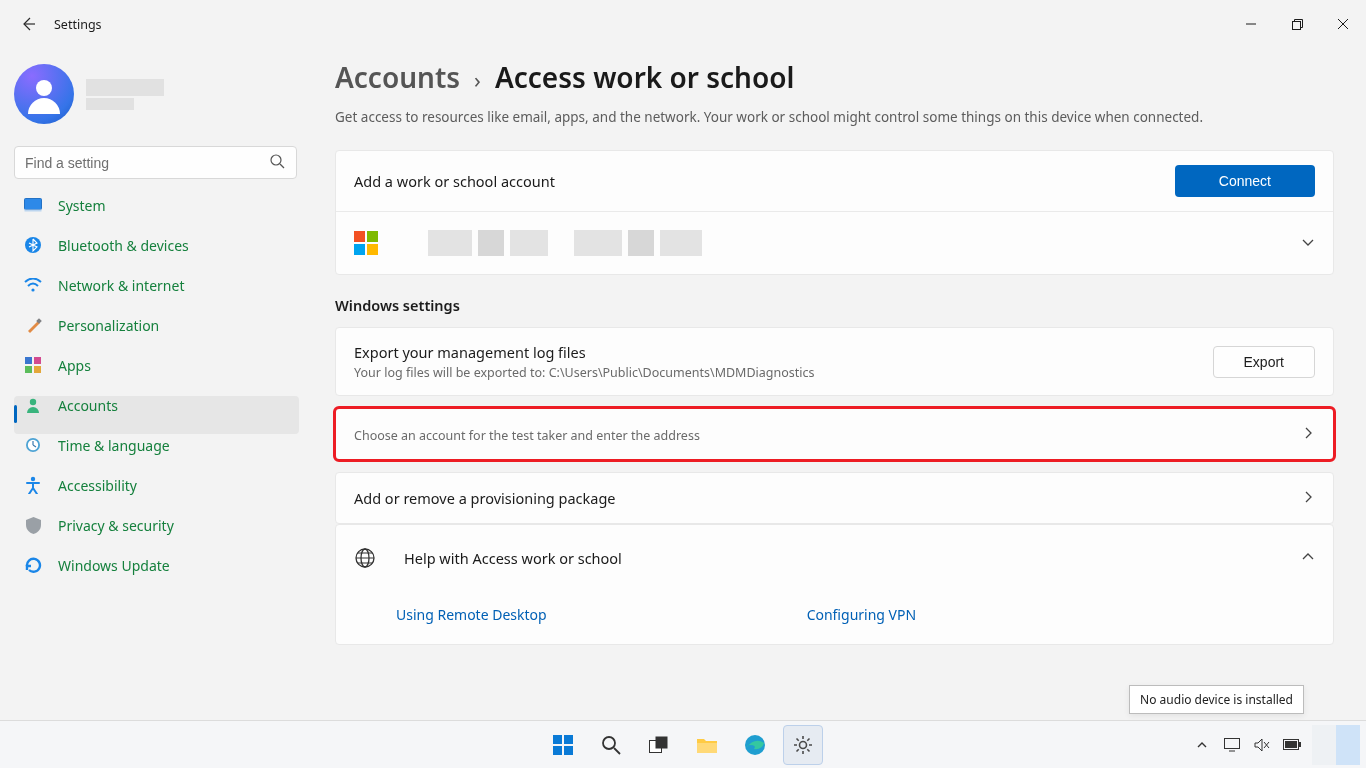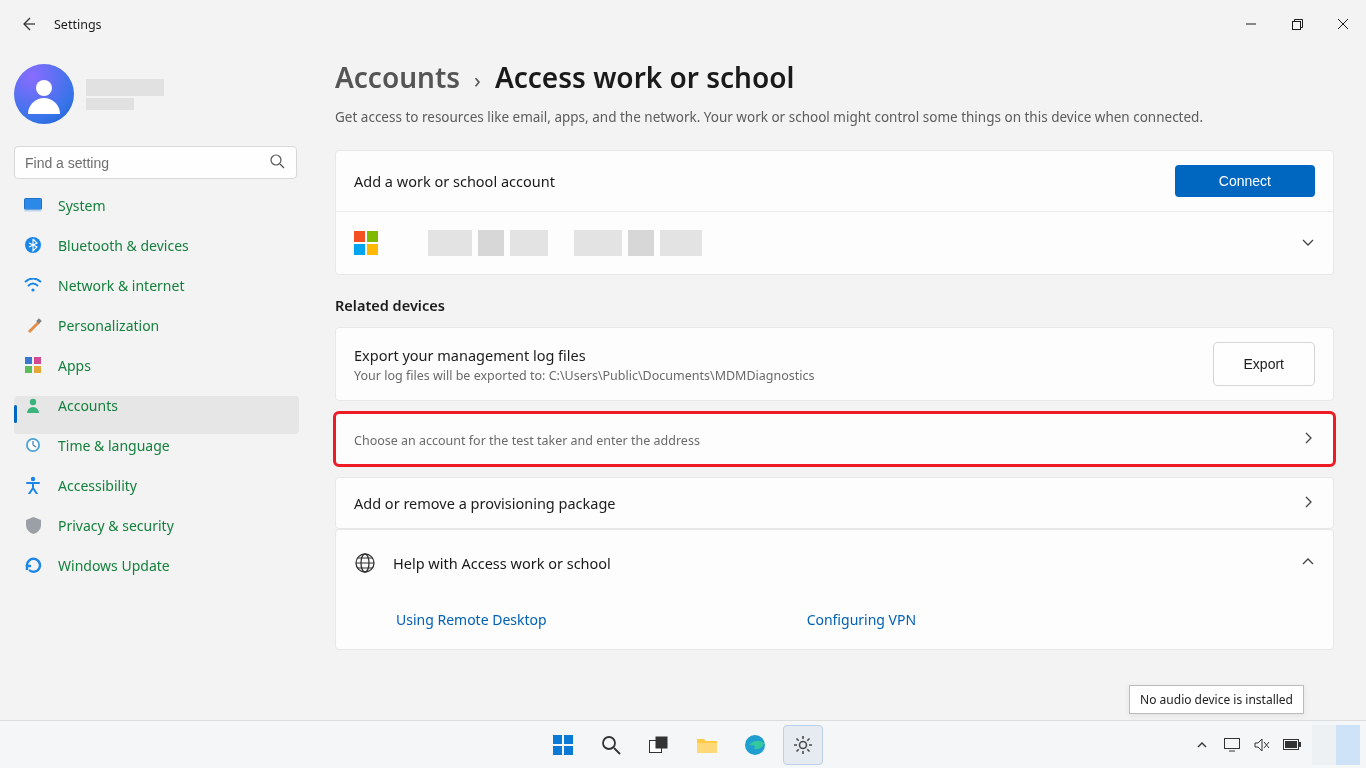--- a/index.html
+++ b/index.html
@@ -31,31 +31,31 @@
   .main { flex: 1; padding: 10px 32px 0 22px; overflow: hidden; }
   .breadcrumb { display: flex; align-items: baseline; gap: 14px; font-size: 28px; color: #555; margin-bottom: 12px; }
   .bc-part { font-weight: 600; }
   .bc-current { color: #1a1a1a; font-weight: 600; }
   .subtitle { font-size: 13.5px; color: #5c5c5c; margin-bottom: 24px; }
   .card { background: #fdfdfd; border: 1px solid #e8e8e8; border-radius: 4px; }
   .row { display: flex; align-items: center; justify-content: space-between; padding: 14px 18px; }
   .row-clickable { cursor: pointer; }
   .section-title { font-size: 14.5px; font-weight: 600; color: #1c1c1c; margin: 20px 0 12px 0; }
   .btn-primary { background: #0067c0; color: #fff; border: none; border-radius: 4px; height: 32px; padding: 0 44px; font-size: 14px; cursor: pointer; }
-  .btn-secondary { background: #fefefe; color: #1c1c1c; border: 1px solid #d6d6d6; border-radius: 4px; height: 44px; padding: 0 30px; font-size: 14px; cursor: pointer; }
+  .btn-secondary { background: #fefefe; color: #1c1c1c; border: 1px solid #d6d6d6; border-radius: 4px; height: 32px; padding: 0 30px; font-size: 14px; cursor: pointer; }
   .account-row { display: flex; align-items: center; gap: 50px; padding: 18px 18px; border-top: 1px solid #eaeaea; cursor: pointer; }
   .ms-logo { width: 24px; height: 24px; display: grid; grid-template-columns: 1fr 1fr; grid-template-rows: 1fr 1fr; gap: 2px; }
   .ms-logo div:nth-child(1){background:#f25022;} .ms-logo div:nth-child(2){background:#7fba00;} .ms-logo div:nth-child(3){background:#00a4ef;} .ms-logo div:nth-child(4){background:#ffb900;}
   .acc-redacts { display: flex; gap: 6px; }
   .acc-redacts .b { background: #e3e3e3; height: 26px; }
   .chev { color: #555; }
   .two-line .t1 { font-size: 14.5px; color: #1c1c1c; }
   .two-line .t2 { font-size: 12.5px; color: #6a6a6a; margin-top: 2px; text-align: right; }
   .highlight-red { outline: 3px solid #ed1c24; outline-offset: -1px; }
-  .support-row { display: flex; align-items: center; gap: 17px; padding: 22px 18px; cursor: pointer; }
+  .support-row { display: flex; align-items: center; gap: 28px; padding: 22px 18px; cursor: pointer; }
   .support-links { display: flex; gap: 260px; padding: 14px 60px 20px 60px; }
   .support-links a { color: #0060b5; font-size: 14px; text-decoration: none; }
   .tooltip { position: absolute; right: 62px; bottom: 54px; background: #fff; border: 1px solid #bcbcbc; font-size: 12px; padding: 5px 10px; color: #222; box-shadow: 0 2px 6px rgba(0,0,0,.07);}
   .taskbar { position: absolute; left:0; right:0; bottom:0; height: 48px; background: #f5f6f8; border-top: 1px solid #dcdcdc; display:flex; align-items:center; }
   .task-center { position:absolute; left:50%; transform:translateX(-50%); display:flex; gap: 8px; align-items:center; }
   .tb-item { width: 40px; height: 40px; display:flex; align-items:center; justify-content:center; border-radius:4px; cursor:pointer; }
   .tb-item.active { background: #e6ebf2; border:1px solid #bcd0ea;}
   .task-right { margin-left:auto; display:flex; align-items:center; gap:10px; padding-right:6px;}
   .tray-ic { width:20px; height:20px; display:flex; align-items:center; justify-content:center; font-size:13px; color:#333;}
   .lang-block { display:flex; }
@@ -244,21 +244,21 @@
           <div class="b" style="width:48px;"></div>
             <div class="b" style="width:26px;background:#d7d7d7;"></div>
             <div class="b" style="width:42px;"></div>
         </div>
         <span class="chev" style="margin-left:auto;"><svg width="14" height="14" viewBox="0 0 14 14">
               <path d="M2 5 L7 10 L12 5" stroke="#444" stroke-width="1.3" fill="none"></path>
             </svg></span>
       </div>
     </div>
 
-    <h3 class="section-title">Related devices</h3>
+    <h3 class="section-title">Windows settings</h3>
 
     <div class="group">
       <div class="card row">
         <div class="two-line">
           <div class="t1">Export your management log files</div>
           <div class="t2">Your log files will be exported to: C:\Users\Public\Documents\MDMDiagnostics</div>
         </div>
         <button class="btn-secondary">Export</button>
       </div>
 

